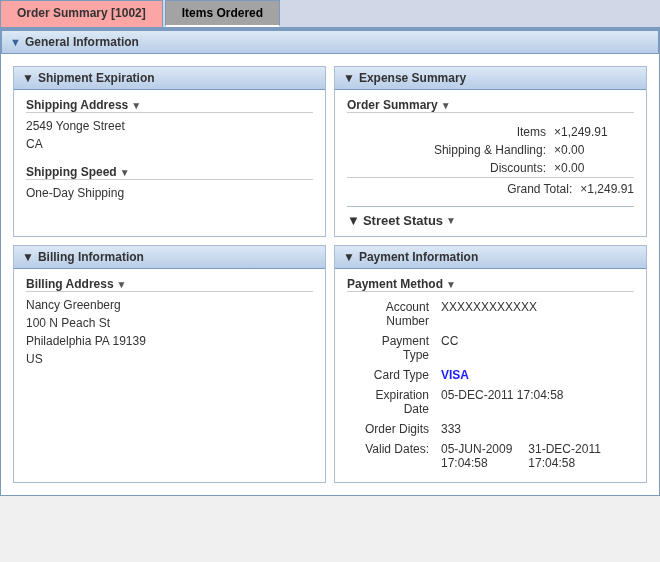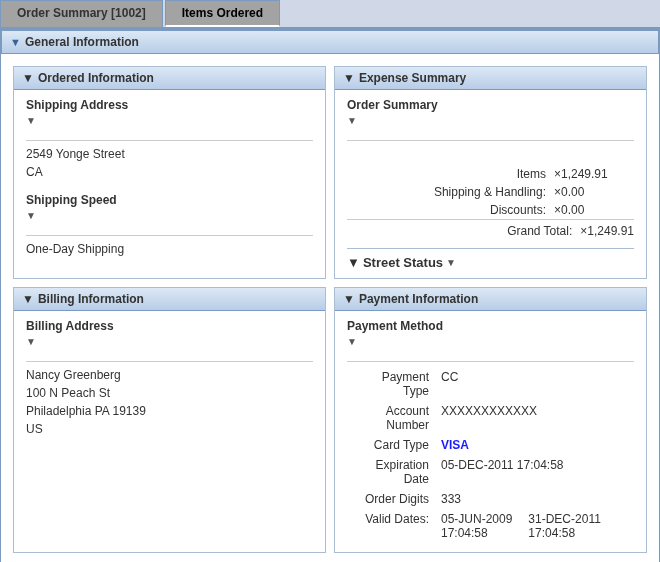--- a/index.html
+++ b/index.html
@@ -17,21 +17,21 @@
       border-bottom: 2px solid #7a9abf;
     }
     .tab {
       padding: 5px 16px;
       font-size: 12px;
       font-weight: bold;
       cursor: pointer;
       border: 1px solid #7a9abf;
       border-bottom: none;
       margin-right: 2px;
-      background: #a3a3a3;
+      background: #fca5a5;
       color: #333;
     }
     .tab.active {
       background: #a3a3a3;
       border-bottom: 2px solid white;
       color: #000;
     }
 
     .section-header {
       background: linear-gradient(to bottom, #dce8f5, #b8cde8);
@@ -76,24 +76,24 @@
 
     .panel-body {
       padding: 8px 12px;
     }
 
     .field-label {
       font-weight: bold;
       font-size: 12px;
       border-bottom: 1px solid #ccc;
       margin-bottom: 4px;
-      padding-bottom: 14px;
-      display: flex;
+      padding-bottom: 0;
+      display: flex;
+      align-items: center;
       gap: 3px;
-      flex-direction: column;
     }
 
     .field-value {
       font-size: 12px;
       padding: 2px 0;
       color: #333;
     }
 
     .field-group {
       margin-bottom: 12px;
@@ -209,21 +209,21 @@
     <div class="section-header">
       <span class="chevron">▼</span>
       <span>General Information</span>
     </div>
 
     <div class="grid-2">
 
       <div class="panel">
         <div class="panel-header">
           <span class="chevron">▼</span>
-          <span>Ordered Information</span>
+          <span>Shipment Expiration</span>
         </div>
         <div class="panel-body">
           <div class="field-group">
             <div class="field-label">
               <span>Shipping Address</span>
               <span class="dropdown-arrow">▼</span>
             </div>
             <div class="field-value">2549 Yonge Street</div>
             <div class="field-value">CA</div>
           </div>
@@ -240,21 +240,21 @@
       <div class="panel">
         <div class="panel-header">
           <span class="chevron">▼</span>
           <span>Expense Summary</span>
         </div>
         <div class="panel-body">
           <div class="field-label">
             <span>Order Summary</span>
             <span class="dropdown-arrow">▼</span>
           </div>
-          <div style="margin-top:24px;">
+          <div style="margin-top:10px;">
             <div class="expense-row">
               <span class="label">Items</span>
               <span class="value">×1,249.91</span>
             </div>
             <div class="expense-row">
               <span class="label">Shipping &amp; Handling:</span>
               <span class="value">×0.00</span>
             </div>
             <div class="expense-row">
               <span class="label">Discounts:</span>
@@ -300,31 +300,31 @@
         </div>
         <div class="panel-body">
           <div class="field-label">
             <span>Payment Method</span>
             <span class="dropdown-arrow">▼</span>
           </div>
           <table class="payment-table">
             <tbody>
                 <tr>
               <td class="plabel">
+                <div>Account</div>
+                <div>Number</div>
+              </td>
+              <td>XXXXXXXXXXXX</td>
+            </tr>
+            <tr>
+              <td class="plabel">
                 <div>Payment</div>
                 <div>Type</div>
               </td>
               <td>CC</td>
-            </tr>
-            <tr>
-              <td class="plabel">
-                <div>Account</div>
-                <div>Number</div>
-              </td>
-              <td>XXXXXXXXXXXX</td>
             </tr>
             <tr>
               <td class="plabel">Card Type</td>
               <td>
                 <span class="visa-text">VISA</span>
               </td>
             </tr>
             <tr>
               <td class="plabel">
                 <div>Expiration</div>

